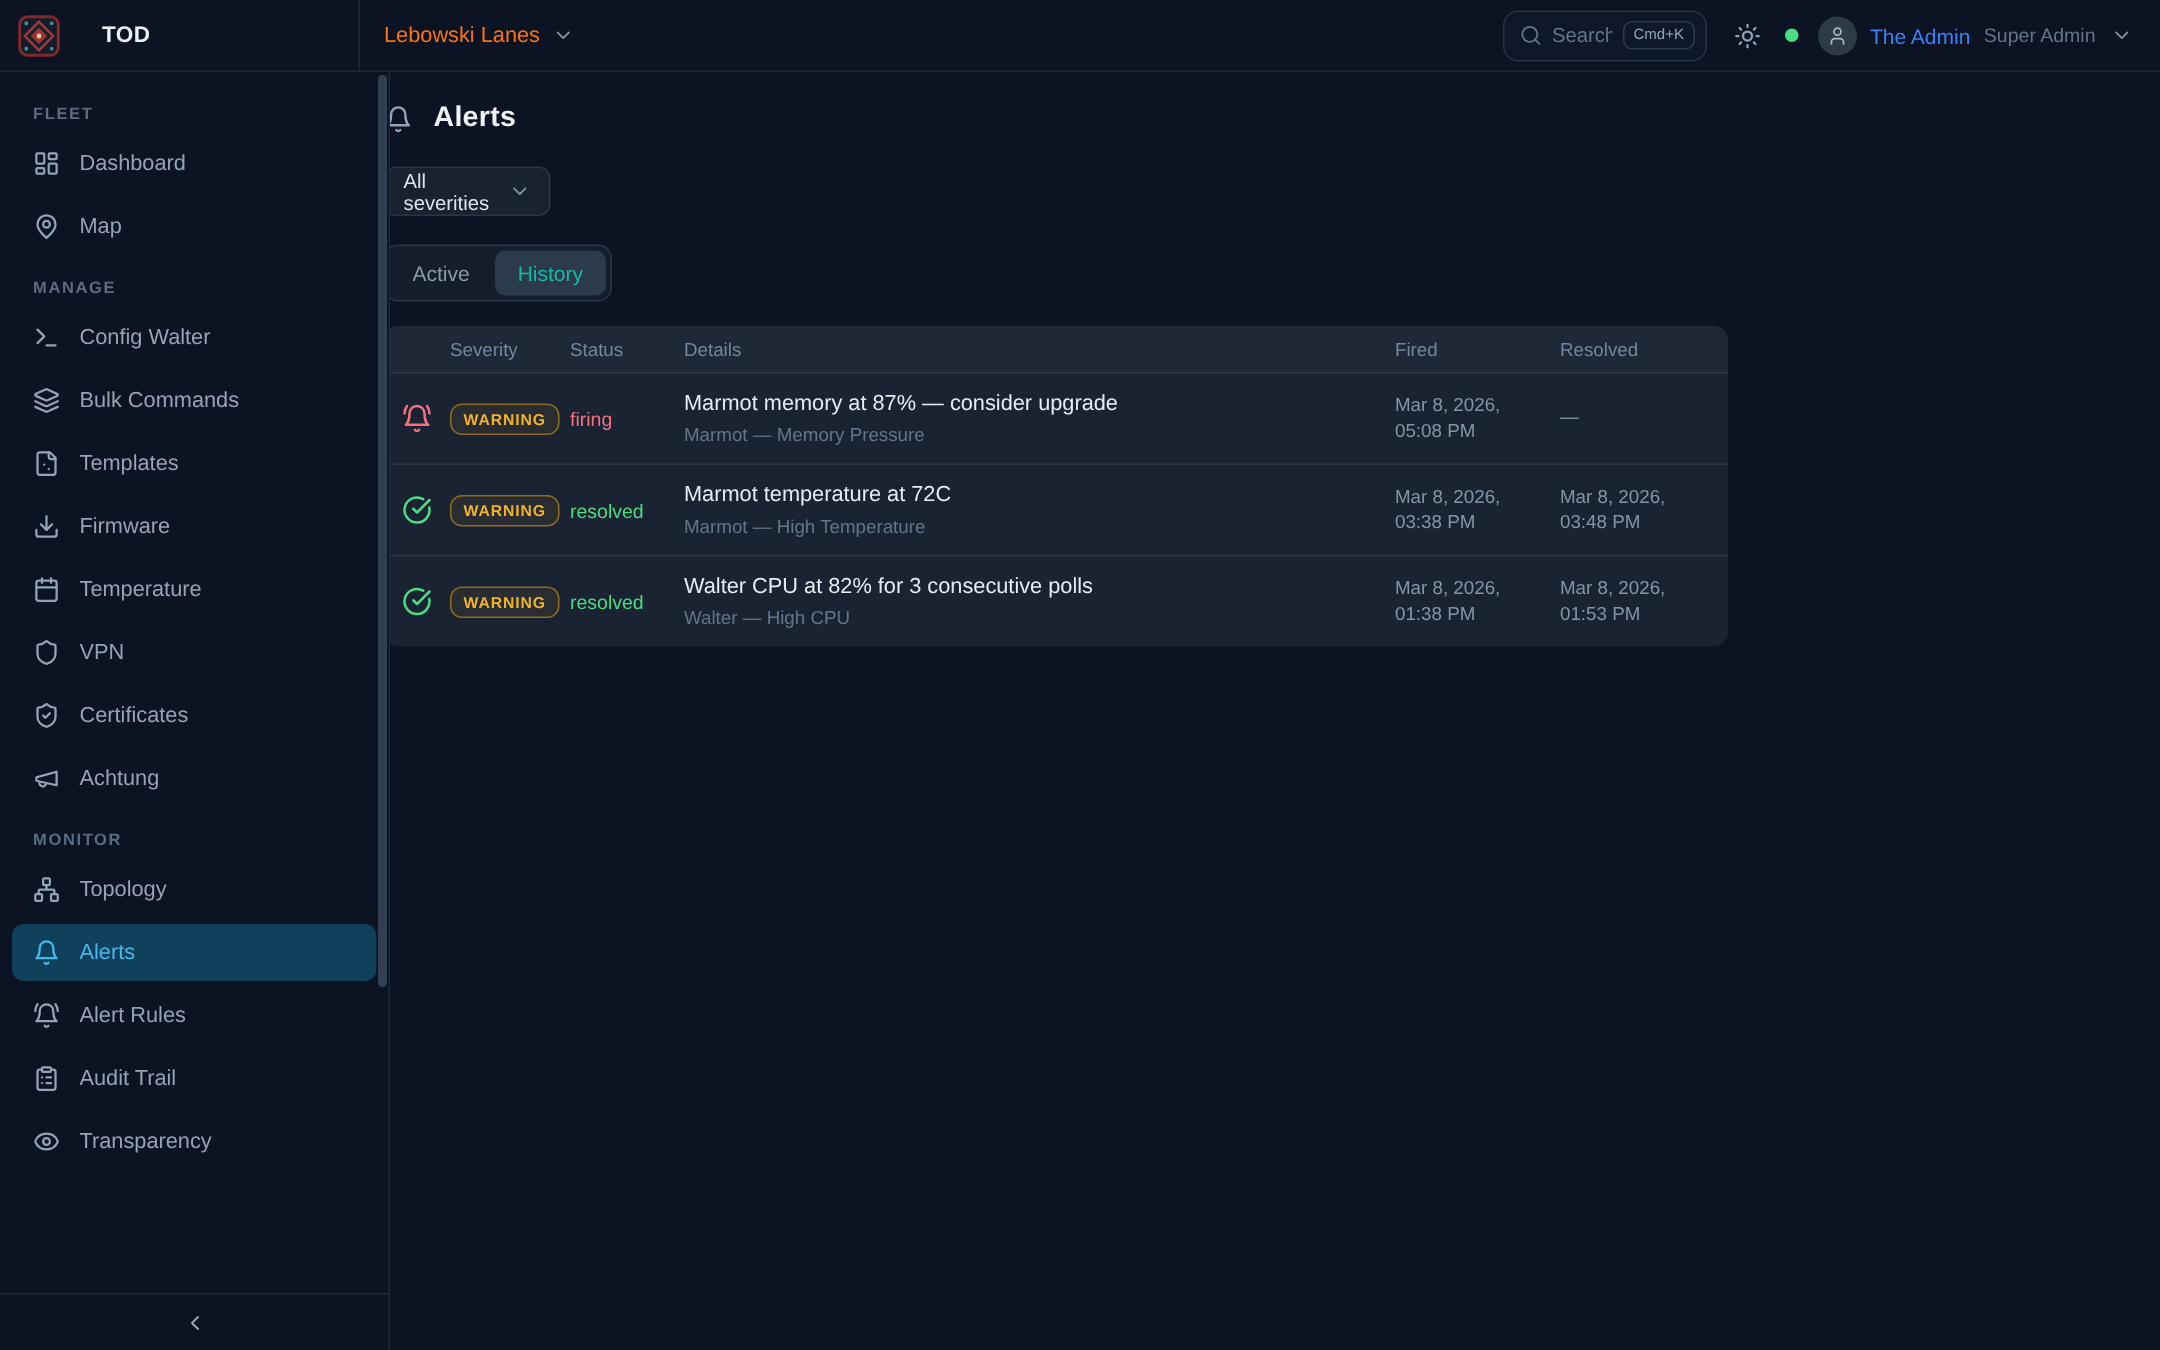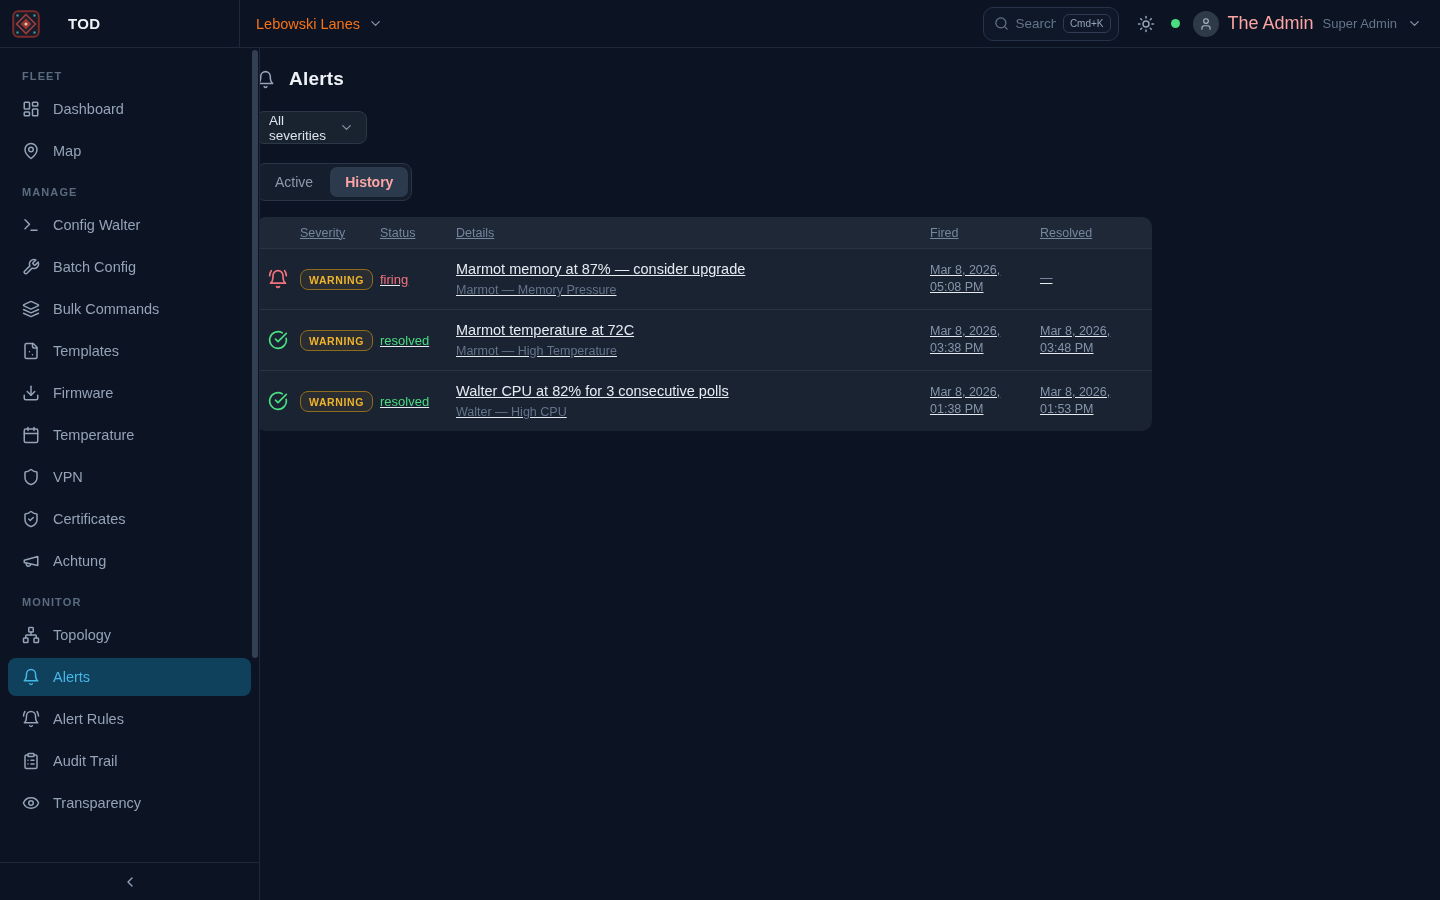--- a/index.html
+++ b/index.html
@@ -44,21 +44,21 @@
     border: 1px solid #2e3b52; border-radius: 6px; padding: 3px 6px;
     font-size: 10px; color: #94a3b8; white-space: nowrap;
   }
   .icon-btn { color: #94a3b8; background: none; border: none; cursor: pointer; margin-right: 16px; }
   .status-dot { width: 9px; height: 9px; border-radius: 50%; margin-right: 13px; }
   .avatar {
     width: 26px; height: 26px; border-radius: 50%; background: #2f3a49;
     display: flex; align-items: center; justify-content: center;
     color: #aab6c5; margin-right: 9px; cursor: pointer;
   }
-  .user-name { font-size: 18px; color: #fca5a5; margin-right: 9px; }
+  .user-name { font-size: 14px; color: #3b82f6; margin-right: 9px; }
   .user-role { font-size: 13px; color: #64748b; margin-right: 10px; }
   .user-chev { color: #8494a8; cursor: pointer; }
 
   
   .sidebar {
     position: absolute; top: 48px; left: 0; bottom: 0; width: 260px;
     background: #0c1322; border-right: 1px solid #1d2939;
     display: flex; flex-direction: column; z-index: 10;
   }
   .sidebar-nav { flex: 1; padding: 10px 8px 0; overflow: hidden; position: relative; }
@@ -98,25 +98,25 @@
 
   .tabs {
     margin-top: 19px; display: inline-flex; align-items: center;
     background: #151e2c; border: 1px solid #2a3547; border-radius: 9px; padding: 3px; gap: 2px;
   }
   .tab {
     border: none; background: transparent; border-radius: 7px;
     padding: 7px 15px; font-size: 14px; color: #8c99ab; cursor: pointer;
     font-family: "Liberation Sans", sans-serif;
   }
-  .tab.active { background: #2c3a4d; color: #fca5a5; font-weight: bold; }
+  .tab.active { background: #2c3a4d; color: #14b8a6; font-weight: normal; }
 
   
   .alert-table { margin-top: 16px; width: 896px; background: #1a2332; border-radius: 10px; overflow: hidden; }
-  .t-grid { display: grid; grid-template-columns: 44px 80px 76px 1fr 110px 112px; align-items: center; text-decoration: underline; }
+  .t-grid { display: grid; grid-template-columns: 44px 80px 76px 1fr 110px 112px; align-items: center; }
   .t-header { height: 31px; background: #1e2836; font-size: 12.5px; color: #7486a0; }
   .t-row { min-height: 61px; border-top: 1px solid #2a3445; cursor: pointer; }
   .cell-icon { display: flex; justify-content: center; }
   .cell-icon svg { width: 20px; height: 20px; }
   .firing { color: #f3727c; }
   .resolved { color: #4ade80; }
   .badge {
     display: inline-block; padding: 4px 8px 3px;
     border: 1px solid #8f6c1c; border-radius: 8px;
     background: rgba(240, 179, 46, 0.07);
@@ -225,28 +225,20 @@
       </div>
       <div class="section-label">MANAGE</div>
       <div class="nav-item">
         <span class="nav-ic">
           <svg class="ic" viewBox="0 0 24 24" width="18" height="18">
             <polyline points="4 17 10 11 4 5"></polyline>
             <line x1="12" y1="19" x2="20" y2="19"></line>
           </svg>
         </span>
         <span>Config Walter</span>
-      </div>
-      <div class="nav-item">
-        <span class="nav-ic">
-          <svg class="ic" viewBox="0 0 24 24" width="18" height="18">
-            <path d="M14.7 6.3a1 1 0 0 0 0 1.4l1.6 1.6a1 1 0 0 0 1.4 0l3.77-3.77a6 6 0 0 1-7.94 7.94l-6.91 6.91a2.12 2.12 0 0 1-3-3l6.91-6.91a6 6 0 0 1 7.94-7.94l-3.76 3.76z"></path>
-          </svg>
-        </span>
-        <span>Batch Config</span>
       </div>
       <div class="nav-item">
         <span class="nav-ic">
           <svg class="ic" viewBox="0 0 24 24" width="18" height="18">
             <path d="m12.83 2.18a2 2 0 0 0-1.66 0L2.6 6.08a1 1 0 0 0 0 1.83l8.58 3.91a2 2 0 0 0 1.66 0l8.58-3.9a1 1 0 0 0 0-1.83Z"></path>
             <path d="m22 17.65-9.17 4.16a2 2 0 0 1-1.66 0L2 17.65"></path>
             <path d="m22 12.65-9.17 4.16a2 2 0 0 1-1.66 0L2 12.65"></path>
           </svg>
         </span>
         <span>Bulk Commands</span>

